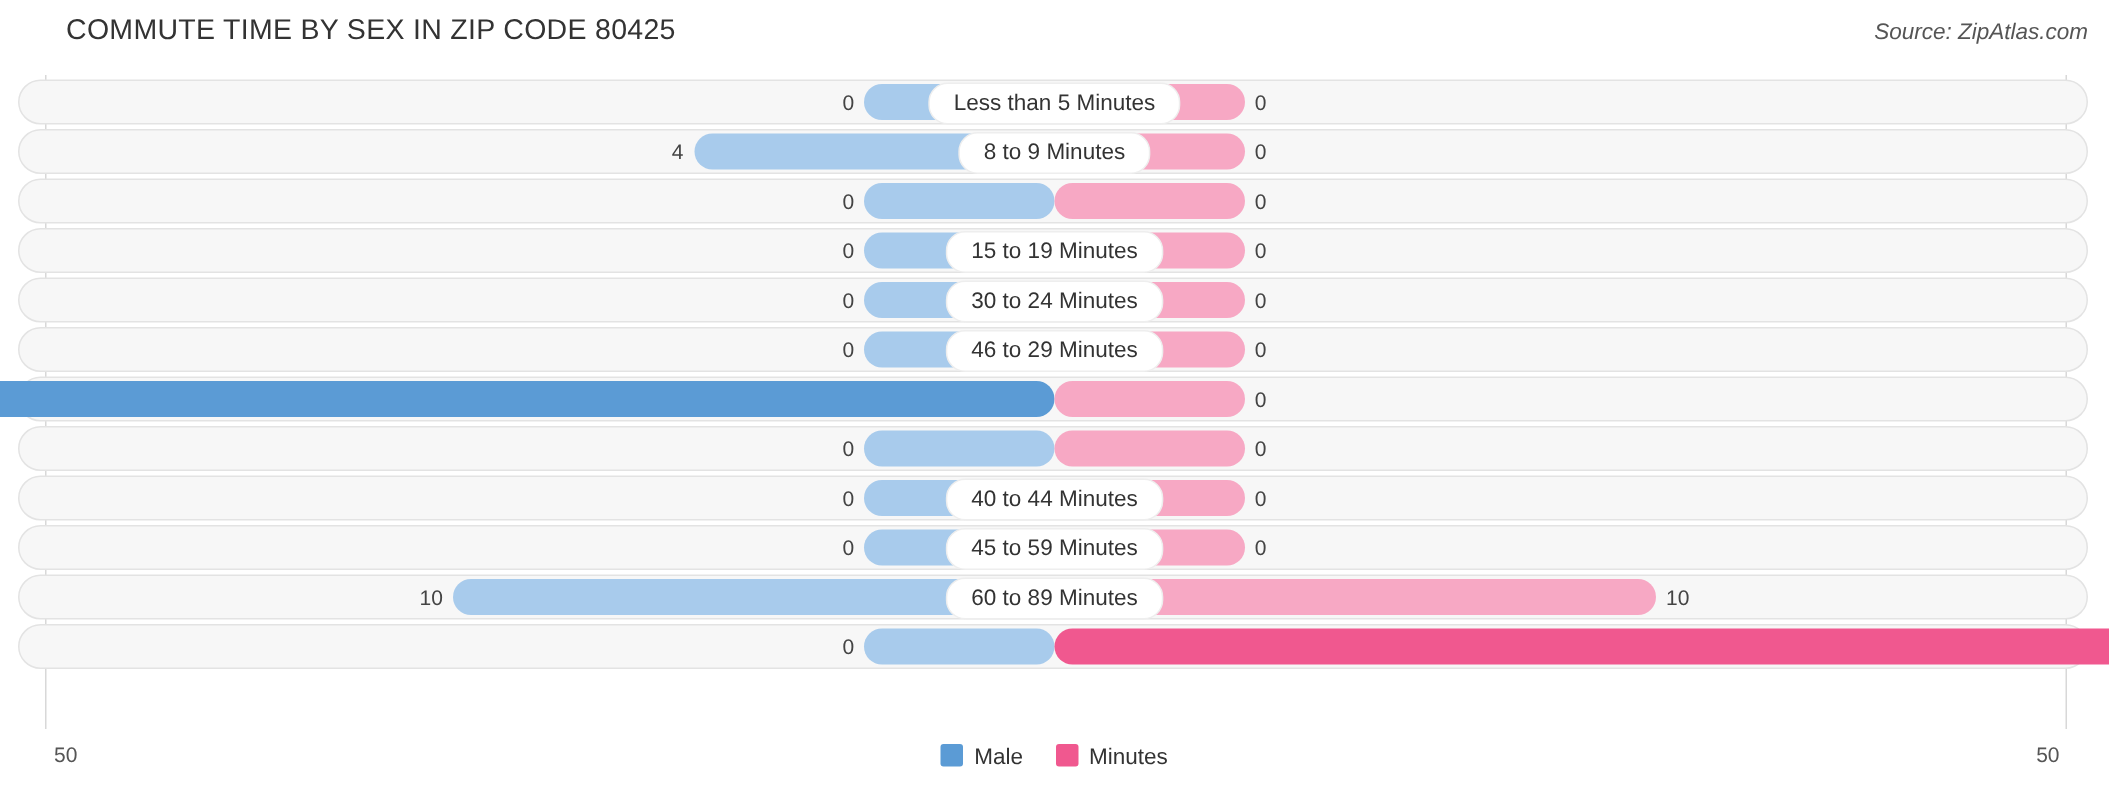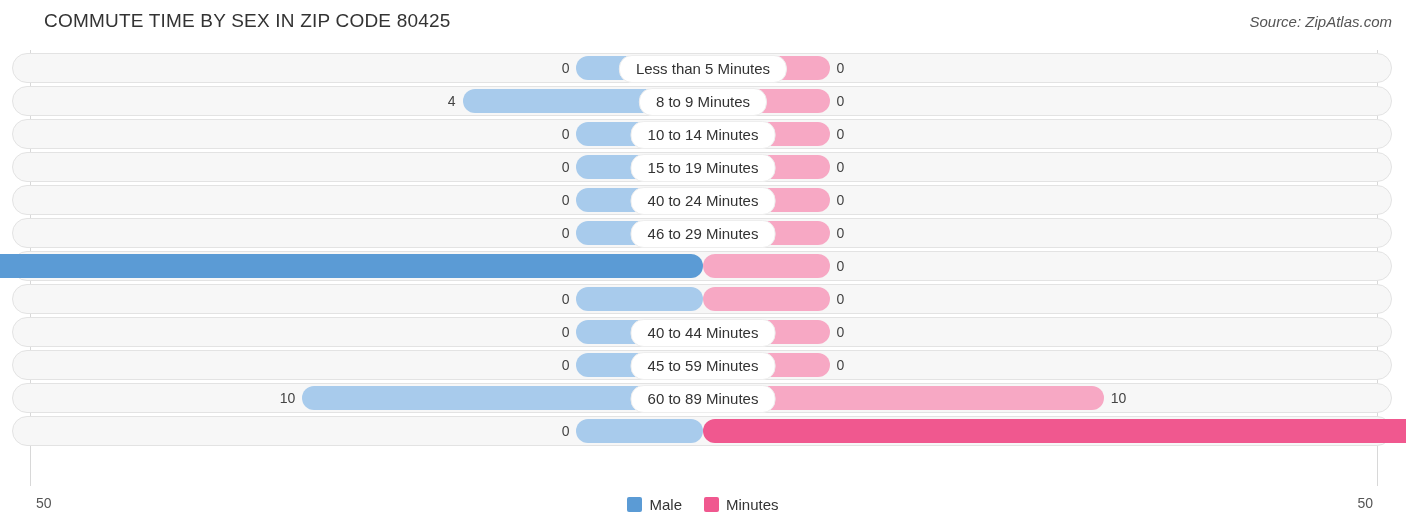--- a/index.html
+++ b/index.html
@@ -144,21 +144,20 @@
     left: 0;
     right: 0;
     bottom: 10px;
     display: flex;
     justify-content: center;
     align-items: center;
     gap: 22px;
   }
   .legend-item {
     display: flex;
-    align-items: center;
     gap: 7px;
     font-size: 15px;
     color: #333333;
   }
   .swatch {
     width: 15px;
     height: 15px;
     border-radius: 2px;
     display: inline-block;
   }
@@ -202,21 +201,20 @@
         <div class="row">
           <div class="track"></div>
           <div class="half male" style="width: 9%;">
             <div class="bar male-zero" style="width: 100%;"></div>
             <div class="val outside-left">0</div>
           </div>
           <div class="half female" style="width: 9%;">
             <div class="bar female-zero" style="width: 100%;"></div>
             <div class="val outside-right">0</div>
           </div>
-          <div class="cat-label">10 to 14 Minutes</div>
         </div>
         <div class="row">
           <div class="track"></div>
           <div class="half male" style="width: 9%;">
             <div class="bar male-zero" style="width: 100%;"></div>
             <div class="val outside-left">0</div>
           </div>
           <div class="half female" style="width: 9%;">
             <div class="bar female-zero" style="width: 100%;"></div>
             <div class="val outside-right">0</div>
@@ -226,21 +224,21 @@
         <div class="row">
           <div class="track"></div>
           <div class="half male" style="width: 9%;">
             <div class="bar male-zero" style="width: 100%;"></div>
             <div class="val outside-left">0</div>
           </div>
           <div class="half female" style="width: 9%;">
             <div class="bar female-zero" style="width: 100%;"></div>
             <div class="val outside-right">0</div>
           </div>
-          <div class="cat-label">40 to 24 Minutes</div>
+          <div class="cat-label">30 to 24 Minutes</div>
         </div>
         <div class="row">
           <div class="track"></div>
           <div class="half male" style="width: 9%;">
             <div class="bar male-zero" style="width: 100%;"></div>
             <div class="val outside-left">0</div>
           </div>
           <div class="half female" style="width: 9%;">
             <div class="bar female-zero" style="width: 100%;"></div>
             <div class="val outside-right">0</div>

